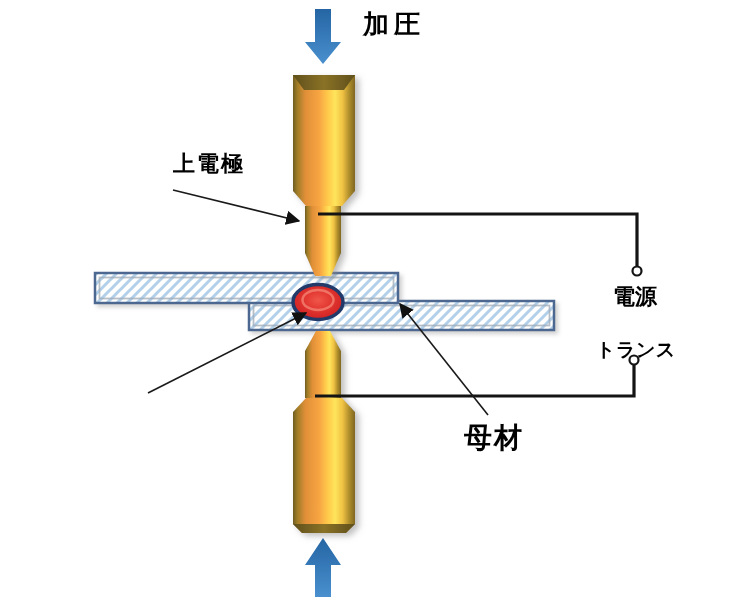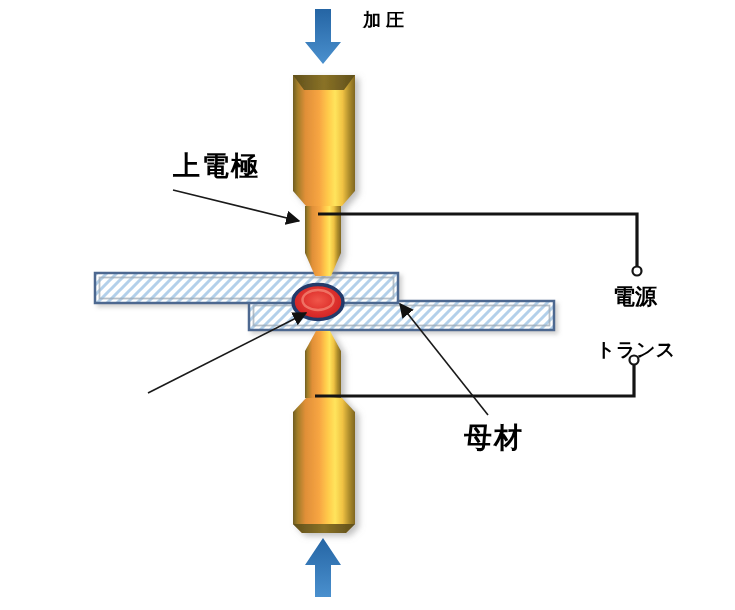--- a/index.html
+++ b/index.html
@@ -2,22 +2,22 @@
 <html><head>
 <meta charset="utf-8">
 <style>
   html,body{margin:0;padding:0;background:#fff;}
   .stage{
     position:relative;width:735px;height:610px;background:#ffffff;overflow:hidden;
     font-family:"DejaVu Serif","Liberation Serif",serif;color:#000;
   }
   .stage svg{position:absolute;left:0;top:0;}
   .lbl{position:absolute;white-space:nowrap;line-height:1;color:#000;}
-  .lbl-pressure{left:363px;top:11px;font-size:18px;letter-spacing:5px;font-weight:600;}
-  .lbl-upper-electrode{left:173px;top:152px;font-size:27px;letter-spacing:2px;font-weight:600;}
+  .lbl-pressure{left:363px;top:11px;font-size:26px;letter-spacing:5px;font-weight:600;}
+  .lbl-upper-electrode{left:173px;top:152px;font-size:22px;letter-spacing:2px;font-weight:600;}
   .lbl-spot-weld{left:84px;top:399px;font-size:21px;letter-spacing:0.5px;font-weight:600;}
   .lbl-base-material{left:464px;top:424px;font-size:28px;letter-spacing:2px;font-weight:600;}
   .lbl-power-source{left:613px;top:285px;font-size:22px;letter-spacing:0px;font-weight:600;text-align:right;}
   .lbl-transformer{left:596px;top:340px;font-size:19px;letter-spacing:0.5px;font-weight:600;}
 </style>
 </head>
 <body>
 
 <div class="stage">
 

